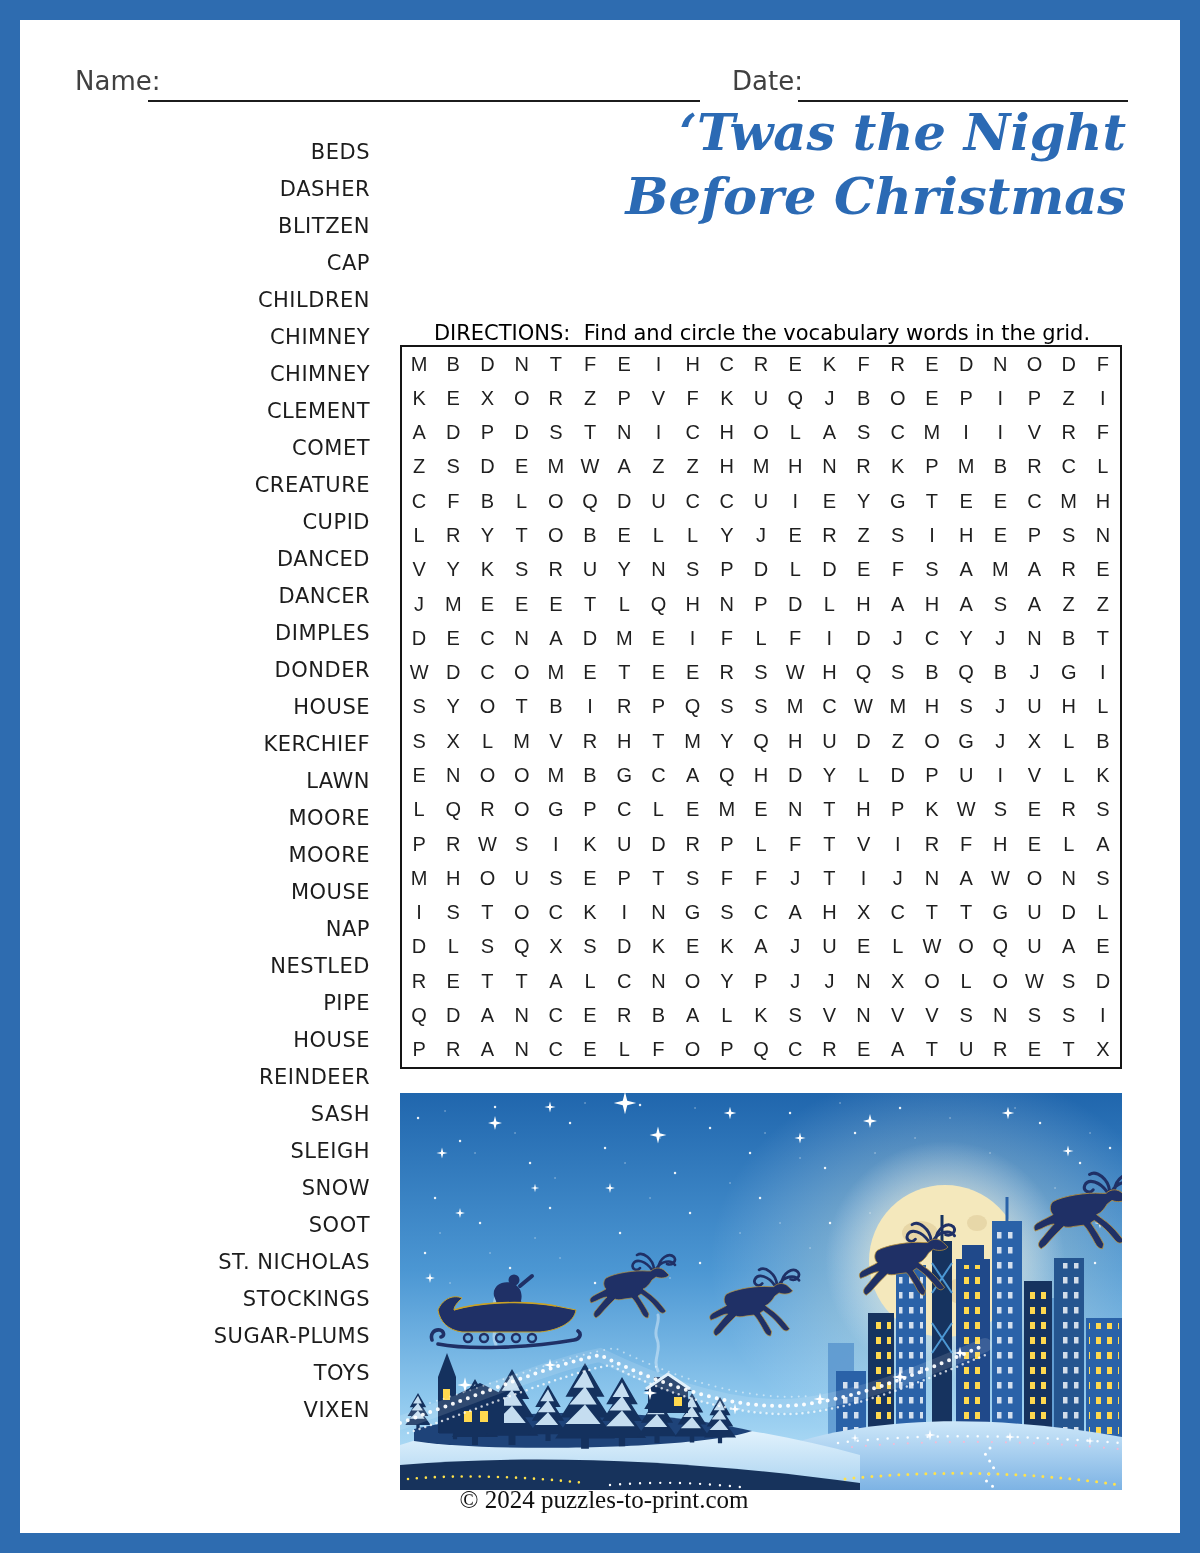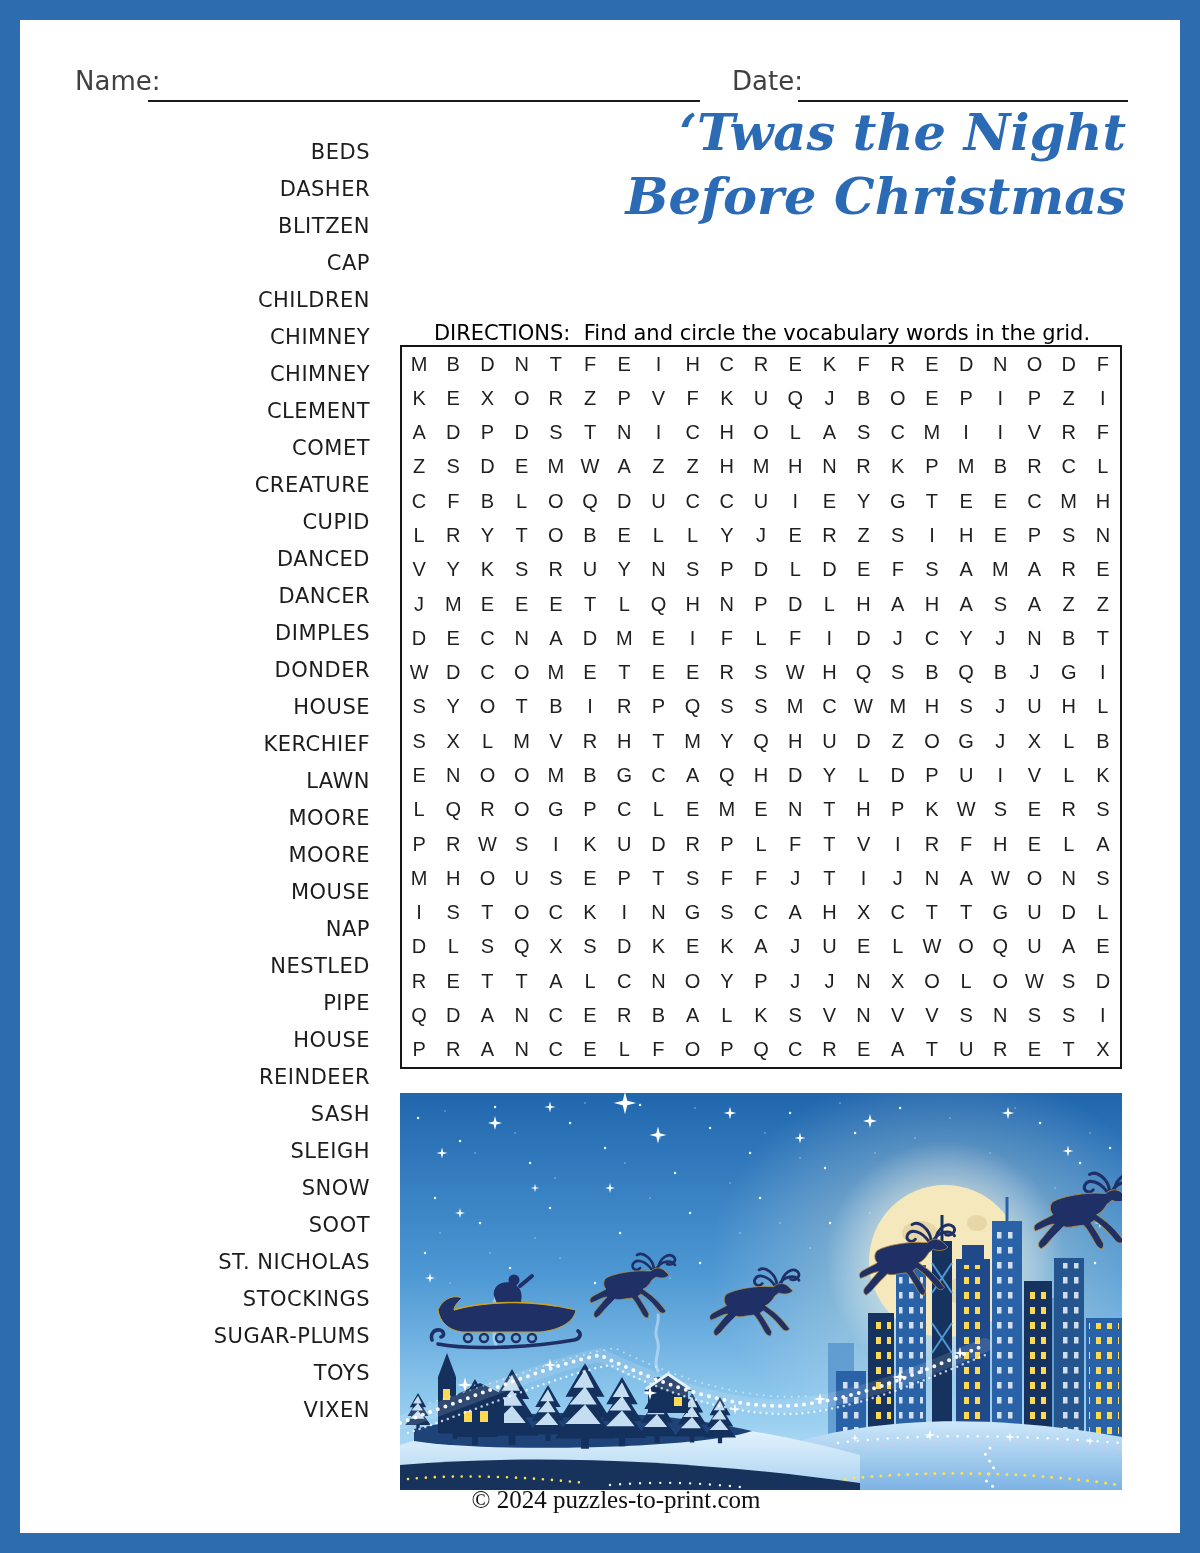--- a/index.html
+++ b/index.html
@@ -17,21 +17,21 @@
   .title{position:absolute;left:378px;top:80px;width:728px;text-align:right;
          font-family:"DejaVu Serif","Liberation Serif",serif;font-style:italic;font-weight:700;
          font-size:51px;line-height:64px;color:var(--title,#2b6ab4)}
   .directions{position:absolute;left:368px;top:238px;width:748px;text-align:center;
               font-size:21px;line-height:30px;color:#000;white-space:pre-wrap}
   .grid{position:absolute;left:380px;top:325px;width:722px;height:724px;border:2px solid #151515;
         display:grid;grid-template-columns:repeat(21,1fr);grid-auto-rows:1fr;box-sizing:border-box;background:#fff}
   .cell{display:flex;align-items:center;justify-content:center;
         font-family:"Liberation Sans",sans-serif;font-size:20px;color:#1f1f1f}
   .illustration{position:absolute;left:380px;top:1073px;width:722px;height:397px;display:block}
-  .footer{position:absolute;left:16px;top:1466px;width:100%;text-align:center;
+  .footer{position:absolute;left:4px;top:1466px;width:100%;text-align:center;
           font-family:"Liberation Serif",serif;font-size:25px;color:#111}
 </style>
 </head>
 <body>
 
 <div class="page">
 
   <span class="label" id="name-label">Name:</span>
   <div class="iline" id="name-line"></div>
   <span class="label" id="date-label">Date:</span>

